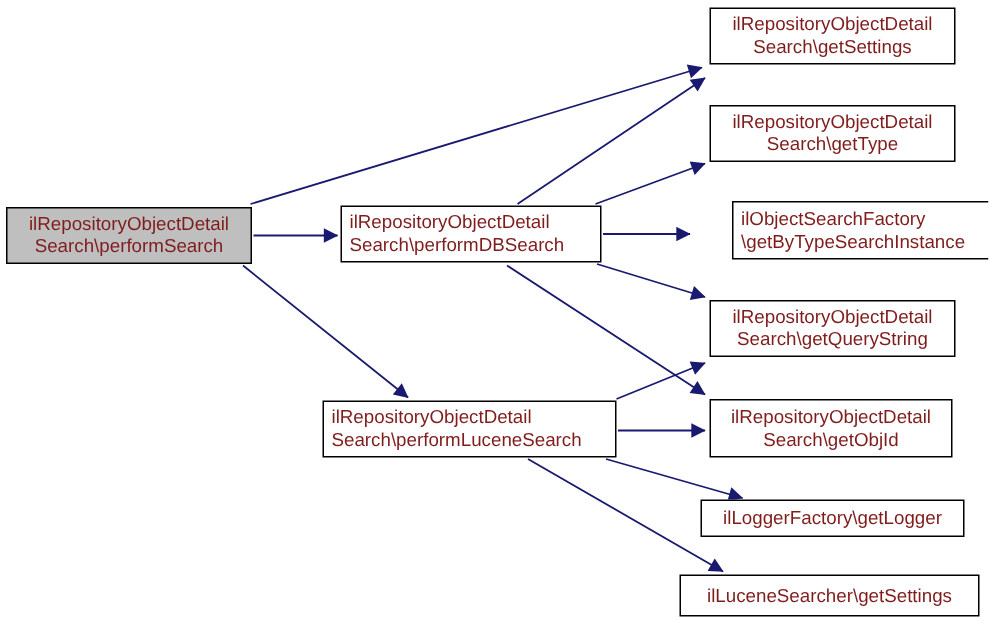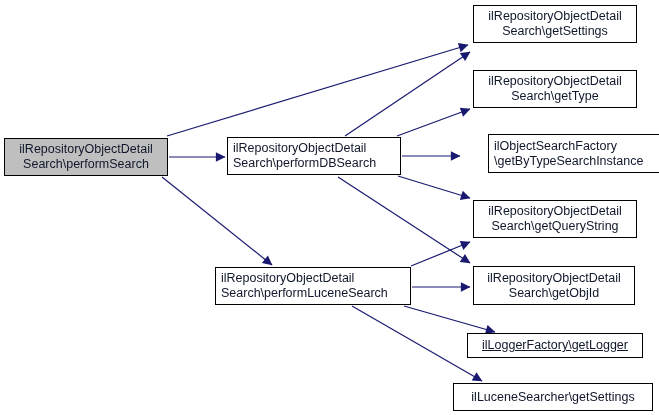--- a/index.html
+++ b/index.html
@@ -20,21 +20,21 @@
     stroke: var(--edge, #191970);
     stroke-width: 1.2;
     fill: none;
   }
   #arrowhead-path { fill: var(--edge, #191970); }
   .node {
     position: absolute;
     box-sizing: border-box;
     background: var(--node-fill, #ffffff);
     border: 1px solid var(--node-border, #000000);
-    color: #0f172a;
+    color: #7f1d1d;
     font-size: 12.5px;
     line-height: 15px;
     display: flex;
     align-items: center;
     justify-content: center;
     text-align: center;
     white-space: pre-line;
     padding: 1px 4px;
     cursor: pointer;
   }
@@ -90,17 +90,17 @@
 
   <div class="node align-left" style="left:488px; top:134px; width:182px; height:39px;">ilObjectSearchFactory
 \getByTypeSearchInstance</div>
 
   <div class="node" style="left:473px; top:200px; width:164px; height:38px;">ilRepositoryObjectDetail
 Search\getQueryString</div>
 
   <div class="node" style="left:473px; top:266px; width:162px; height:39px;">ilRepositoryObjectDetail
 Search\getObjId</div>
 
-  <div class="node" style="left:467px; top:333px; width:176px; height:25px;text-decoration:underline;">ilLoggerFactory\getLogger</div>
+  <div class="node" style="left:467px; top:333px; width:176px; height:25px;">ilLoggerFactory\getLogger</div>
 
   <div class="node" style="left:453px; top:383px; width:200px; height:28px;">ilLuceneSearcher\getSettings</div>
 
 </div>
 
 </body></html>

